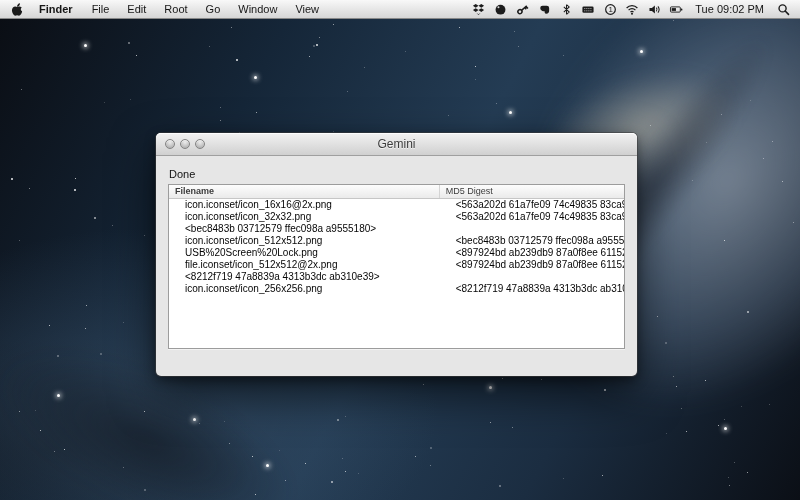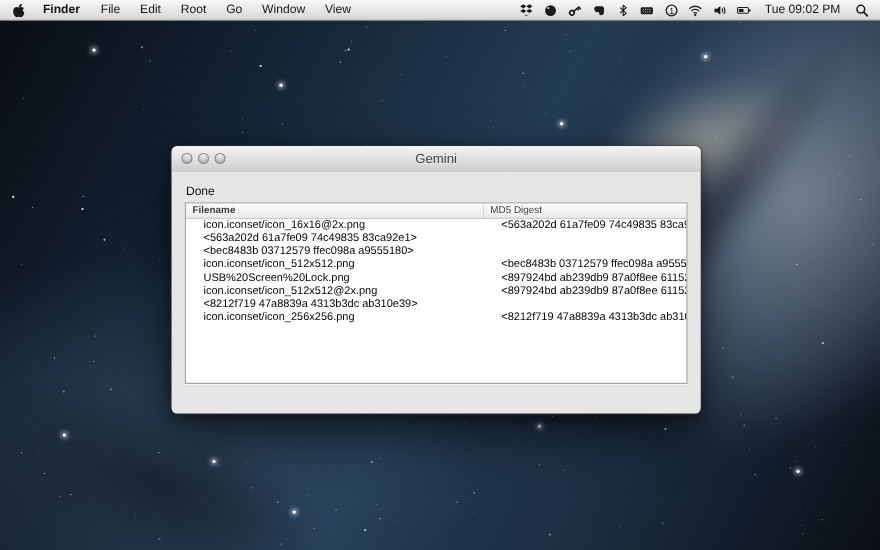--- a/index.html
+++ b/index.html
@@ -369,35 +369,36 @@
       <div class="thead">
         <span class="hcell col-a">Filename</span>
         <span class="hcell col-b">MD5 Digest</span>
       </div>
       <div class="tbody">
           <div class="trow">
           <span class="cell col-a">icon.iconset/icon_16x16@2x.png</span>
           <span class="cell col-b">&lt;563a202d 61a7fe09 74c49835 83ca92e1&gt;</span>
         </div>
           <div class="trow">
+          <span class="cell col-a">icon.iconset/icon_32x32.png</span>
           <span class="cell col-b">&lt;563a202d 61a7fe09 74c49835 83ca92e1&gt;</span>
         </div>
           <div class="trow">
           <span class="cell col-b">&lt;bec8483b 03712579 ffec098a a9555180&gt;</span>
         </div>
           <div class="trow">
           <span class="cell col-a">icon.iconset/icon_512x512.png</span>
           <span class="cell col-b">&lt;bec8483b 03712579 ffec098a a9555180&gt;</span>
         </div>
           <div class="trow">
           <span class="cell col-a">USB%20Screen%20Lock.png</span>
           <span class="cell col-b">&lt;897924bd ab239db9 87a0f8ee 611526c5&gt;</span>
         </div>
           <div class="trow">
-          <span class="cell col-a">icon.iconset/icon_512x512@2x.png</span>
+          <span class="cell col-a">file.iconset/icon_512x512@2x.png</span>
           <span class="cell col-b">&lt;897924bd ab239db9 87a0f8ee 611526c5&gt;</span>
         </div>
           <div class="trow">
           <span class="cell col-b">&lt;8212f719 47a8839a 4313b3dc ab310e39&gt;</span>
         </div>
           <div class="trow">
           <span class="cell col-a">icon.iconset/icon_256x256.png</span>
           <span class="cell col-b">&lt;8212f719 47a8839a 4313b3dc ab310e39&gt;</span>
         </div>
         </div>

